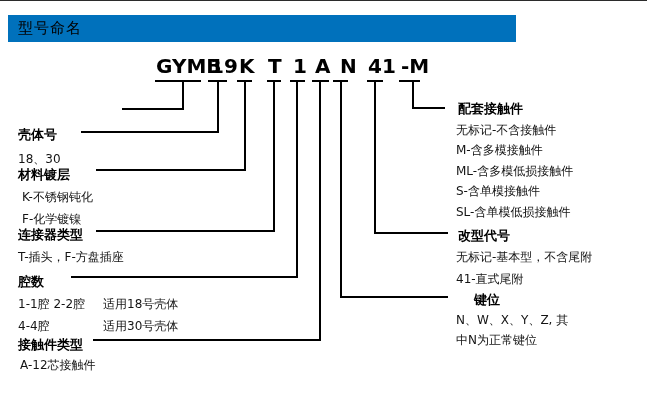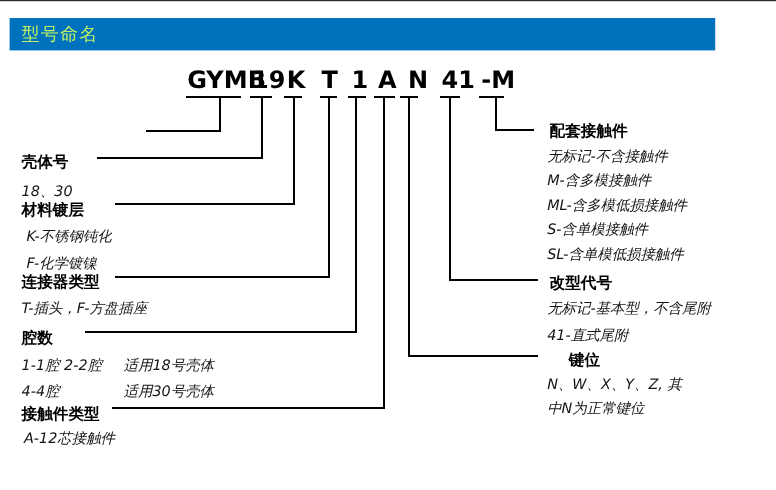--- a/index.html
+++ b/index.html
@@ -2,27 +2,27 @@
 <html><head>
 <meta charset="utf-8">
 <style>
   html,body { margin:0; padding:0; background:#fff; }
   #page {
     position:relative; width:647px; height:408px; background:#ffffff;
     font-family:"DejaVu Sans", "Liberation Sans", sans-serif; overflow:hidden;
   }
   #top-rule { position:absolute; left:0; top:0; width:647px; height:1px; background:#2b2b2b; }
   #title-bar {
-    position:absolute; left:8px; top:15px; width:588px; height:27px;
-    background:#0071BC; color:#bef264; font-size:15px; line-height:27px;
+    position:absolute; left:8px; top:15px; width:508px; height:27px;
+    background:#0071BC; color:#000000; font-size:15px; line-height:27px;
     padding-left:10px; box-sizing:border-box; letter-spacing:1px;
   }
   .seg { position:absolute; top:54px; font-weight:bold; font-size:20px; color:#000; white-space:nowrap; }
   .h { position:absolute; font-weight:bold; font-size:13px; color:#000; white-space:nowrap; }
-  .t { position:absolute; font-size:12px; color:#141414; white-space:nowrap;font-style:italic; }
+  .t { position:absolute; font-size:12px; color:#141414; white-space:nowrap; }
   #lines { position:absolute; left:0; top:0; pointer-events:none; }
   #lines path { stroke:#000; stroke-width:1.8; fill:none; shape-rendering:crispEdges; }
 </style>
 </head>
 <body>
 
 <div id="page">
 
   <div id="top-rule"></div>
 

